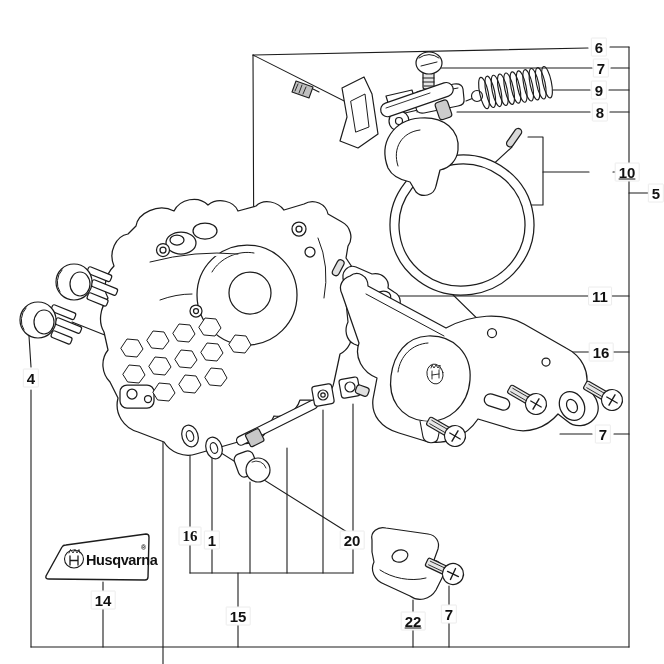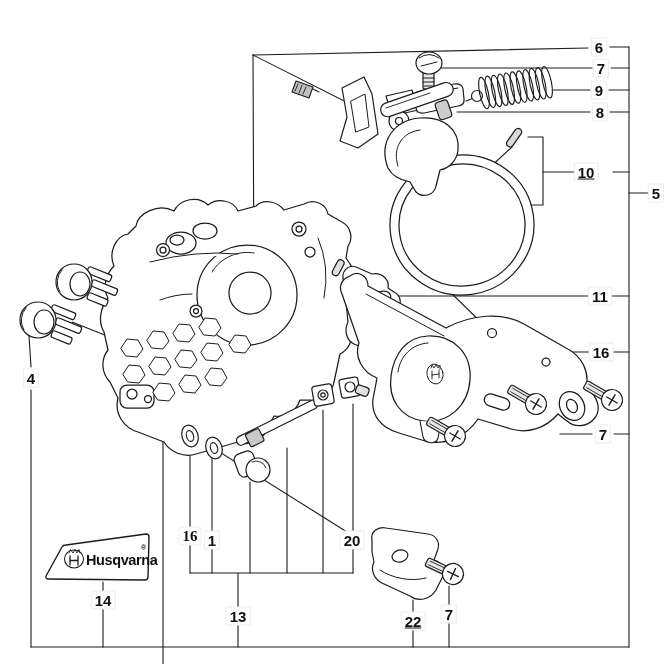--- a/index.html
+++ b/index.html
@@ -310,26 +310,26 @@
     <text x="86" y="565" fill="#111" stroke="none" style="font:bold 14.5px 'Liberation Sans',sans-serif;letter-spacing:-0.4px;">Husqvarna</text>
     <text x="141" y="550" fill="#111" stroke="none" style="font:bold 7px 'Liberation Sans',sans-serif;">®</text>
   </g>
 
 </svg>
 
 <div class="callout" style="left: 599px; top: 47px;">6</div>
     <div class="callout" style="left: 601px; top: 68px;">7</div>
     <div class="callout" style="left: 599px; top: 90px;">9</div>
     <div class="callout" style="left: 600px; top: 112px;">8</div>
-    <div class="callout" style="left: 586px; top: 172px; text-decoration: underline;">10</div>
+    <div class="callout" style="left: 627px; top: 172px; text-decoration: underline;">10</div>
     <div class="callout" style="left: 656px; top: 193px;">5</div>
     <div class="callout" style="left: 600px; top: 296px;">11</div>
     <div class="callout" style="left: 601px; top: 352px;">16</div>
     <div class="callout" style="left: 603px; top: 434px;">7</div>
     <div class="callout" style="left: 31px; top: 378px;">4</div>
     <div class="callout" style="left: 190px; top: 536px; font-family: Liberation Serif, serif;">16</div>
     <div class="callout" style="left: 212px; top: 540px;">1</div>
     <div class="callout" style="left: 352px; top: 540px;">20</div>
     <div class="callout" style="left: 103px; top: 600px;">14</div>
-    <div class="callout" style="left: 238px; top: 616px;">13</div>
+    <div class="callout" style="left: 238px; top: 616px;">15</div>
     <div class="callout" style="left: 413px; top: 621px; text-decoration: underline;">22</div>
     <div class="callout" style="left: 449px; top: 614px;">7</div>
   </div>
 
 </body></html>

